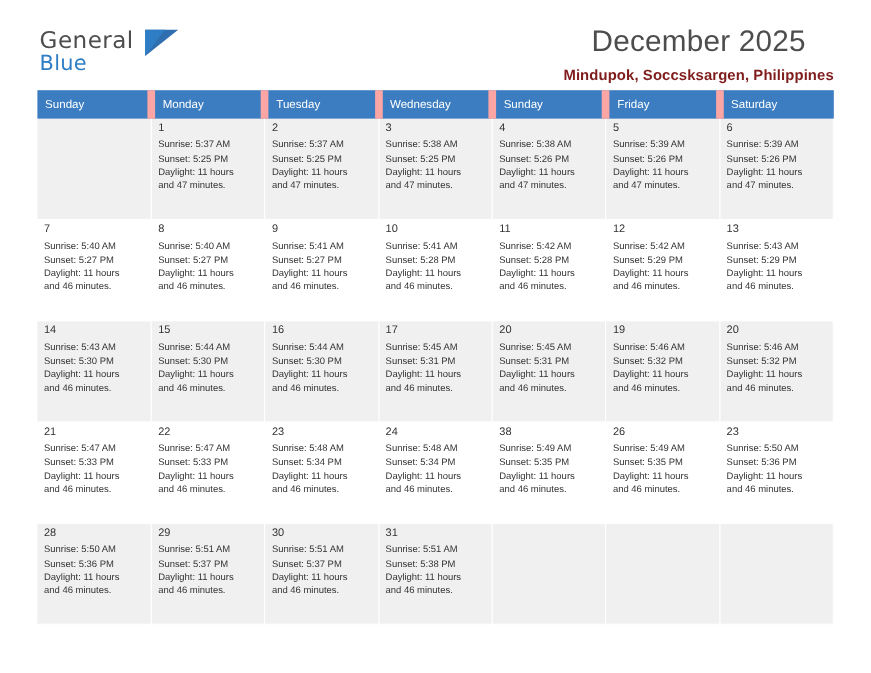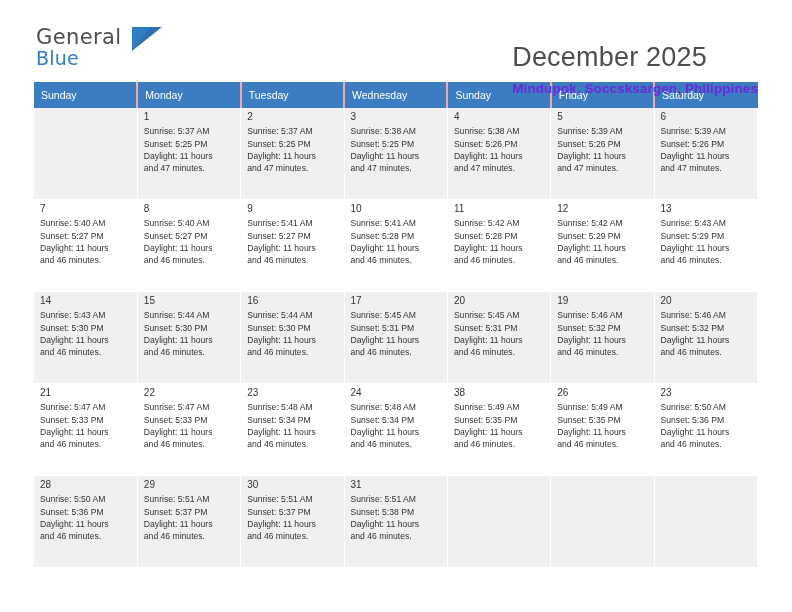--- a/index.html
+++ b/index.html
@@ -65,52 +65,51 @@
     position: absolute;
     left: 0; top: 0;
     width: 0; height: 0;
     border-left: 18px solid #2f7dc4;
     border-bottom: 24px solid transparent;
   }
   .title-block {
     position: absolute;
     right: 0;
     top: 22px;
-    text-align: left;
-    margin-top: 20px;
+    text-align: center;
   }
   .month-title {
     font-size: 27px;
     color: #4d4d4d;
     font-weight: normal;
     letter-spacing: .2px;
     font-family: "Liberation Sans", sans-serif;
   }
   .location {
     margin-top: 8px;
     font-size: 13.5px;
-    color: #6d28d9;
+    color: #7f1d1d;
     font-weight: bold;
     letter-spacing: .1px;
   }
   
   table.calendar {
     border-collapse: collapse;
     table-layout: fixed;
     width: 724px;
     margin-top: 6px;
   }
   table.calendar th {
     background: #3b7dc0;
     color: #ffffff;
     font-size: 10.5px;
     font-weight: normal;
     text-align: left;
     padding: 5px 0 5px 7px;
-    border-right: 2px solid #fca5a5;
+    border-right: 7px solid #fca5a5;
     height: 16px;
   }
   table.calendar th:last-child { border-right: none; }
   table.calendar td {
     vertical-align: top;
     font-size: 8.6px;
     line-height: 12.3px;
     color: #333333;
     padding: 3px 4px 6px 6px;
     height: 82px;

